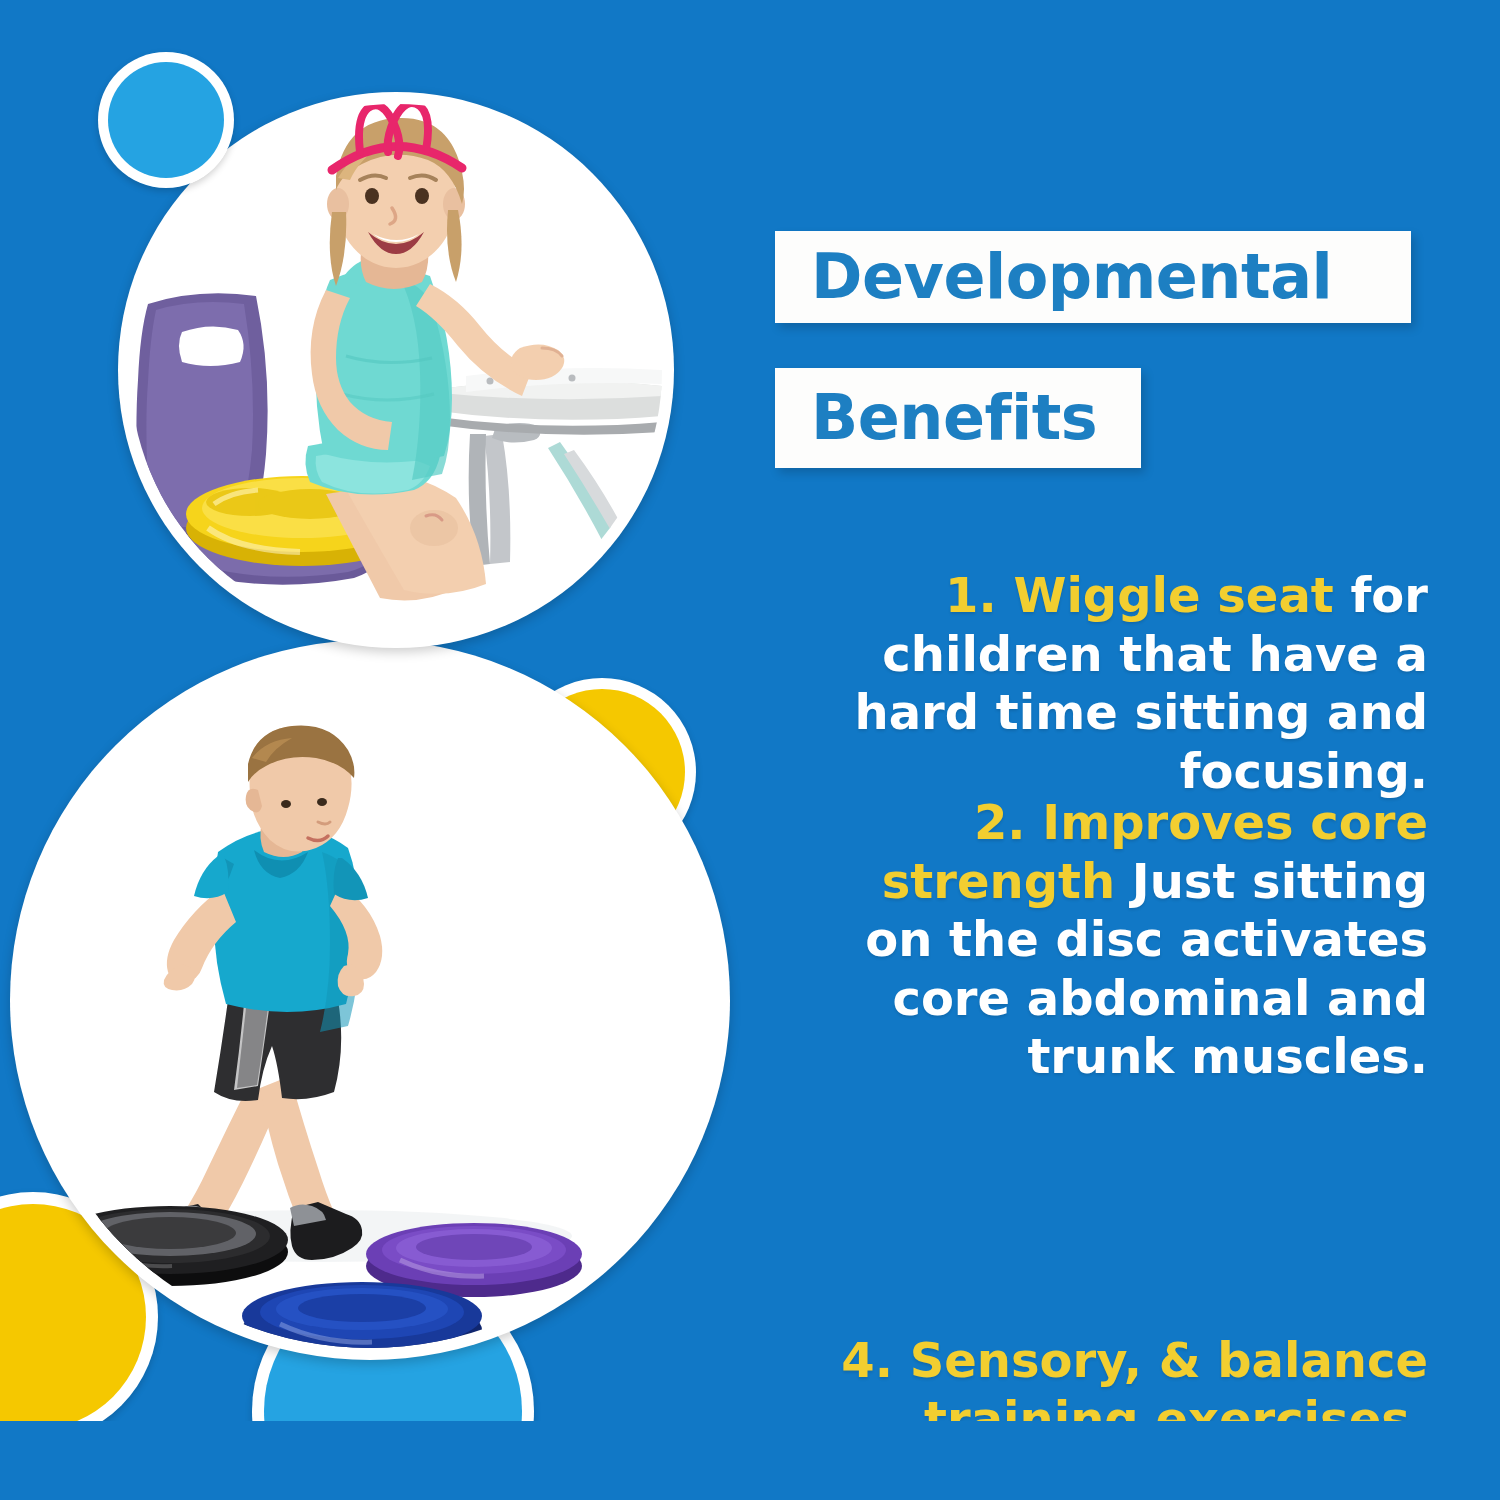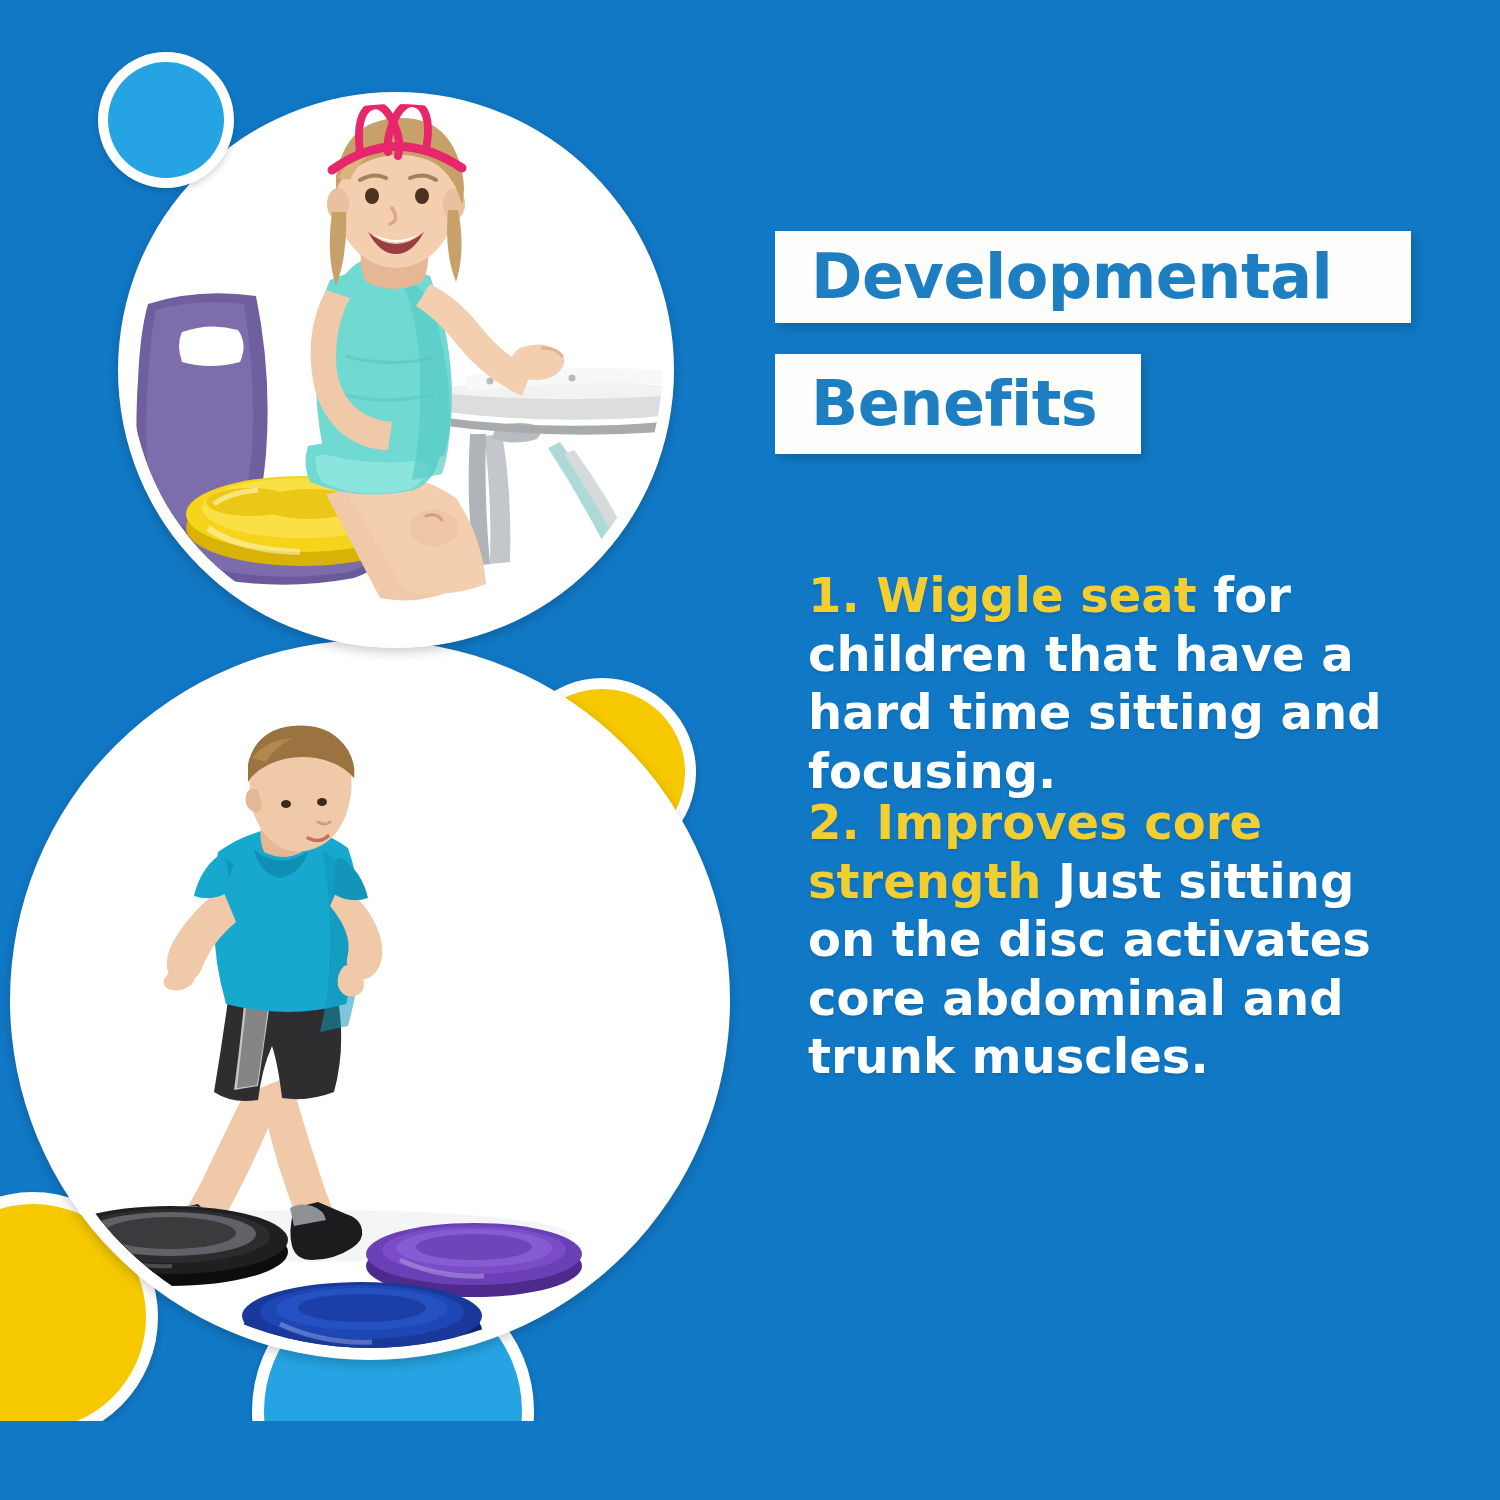--- a/index.html
+++ b/index.html
@@ -2,21 +2,21 @@
 <html><head>
 <meta charset="utf-8">
 <style>
   html,body{margin:0;padding:0;}
   body{
     width:1500px;height:1500px;overflow:hidden;
     font-family:"DejaVu Sans","Liberation Sans",sans-serif;
     background:#1178c6;
     position:relative;
   }
-  #stage{position:absolute;inset:0;width:1500px;height:1421px;overflow:hidden;background:#1178c6;}
+  #stage{position:absolute;inset:0;width:1500px;height:1421px;overflow:hidden;background:#1178c6;text-align:right;}
 
   
   .deco{position:absolute;border-radius:50%;box-shadow:0 3px 7px rgba(0,0,0,.18);}
   .deco .ring{position:absolute;inset:0;border-radius:50%;background:#ffffff;}
   .deco .fill{position:absolute;border-radius:50%;}
 
   #deco-blue-tl{left:98px;top:52px;width:136px;height:136px;z-index:6;}
   #deco-blue-tl .fill{inset:10px;background:#25a3e2;}
 
   #deco-yellow-right{left:508px;top:678px;width:188px;height:188px;z-index:2;}
@@ -40,21 +40,21 @@
   
   #content{position:absolute;left:775px;top:0;width:700px;height:1500px;z-index:8;}
 
   .title-banner{position:absolute;background:#fdfdfc;
     box-shadow:4px 5px 9px rgba(0,0,0,.17);display:flex;align-items:center;}
   .title-banner span{
     color:#1d7fc2;font-size:62px;font-weight:700;letter-spacing:-.5px;
     padding-left:36px;line-height:1;white-space:nowrap;
   }
   #banner-1{left:0px;top:231px;width:636px;height:92px;}
-  #banner-2{left:0px;top:354px;width:366px;height:100px;}
+  #banner-2{left:0px;top:368px;width:366px;height:100px;}
 
   .benefit{position:absolute;left:33px;width:620px;
     font-size:48px;font-weight:700;line-height:1.22;color:#ffffff;
     text-shadow:0 2px 3px rgba(0,0,0,.12);}
   .benefit .hl{color:#f2ce30;}
   .benefit.all-yellow{color:#f2ce30;}
   #benefit-1{top:518px;}
   #benefit-2{top:745px;}
   #benefit-3{top:1018px;}
   #benefit-4{top:1283px;}
@@ -266,15 +266,16 @@
     </div>
     <div class="title-banner" id="banner-2">
       <span>Benefits</span>
     </div>
 
     <p class="benefit" id="benefit-1"><span class="hl">1.</span> <span class="hl">Wiggle seat</span><span> for children that have a hard time sitting and focusing.</span></p>
 
     <p class="benefit" id="benefit-2"><span class="hl">2.</span> <span class="hl">Improves core strength</span><span> Just sitting on the disc activates core abdominal and trunk muscles.</span></p>
 
 
+    <p class="benefit all-yellow" id="benefit-4"><span>4.</span> <span>Sensory, &amp; balance training exercises.</span></p>
 
   </div>
 </div>
 
 </body></html>

